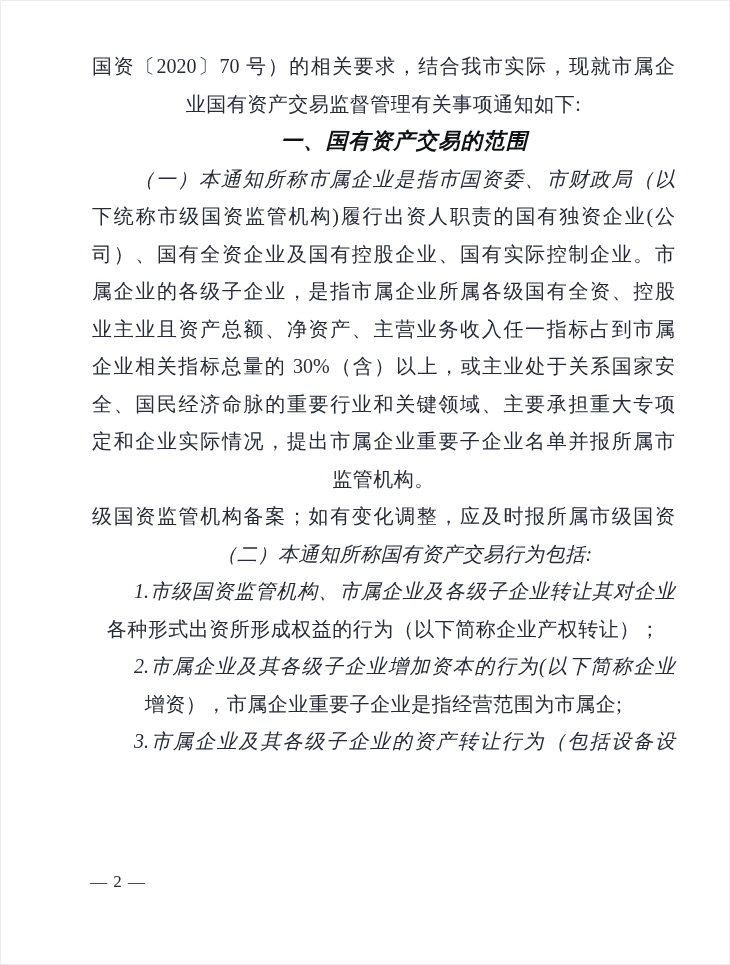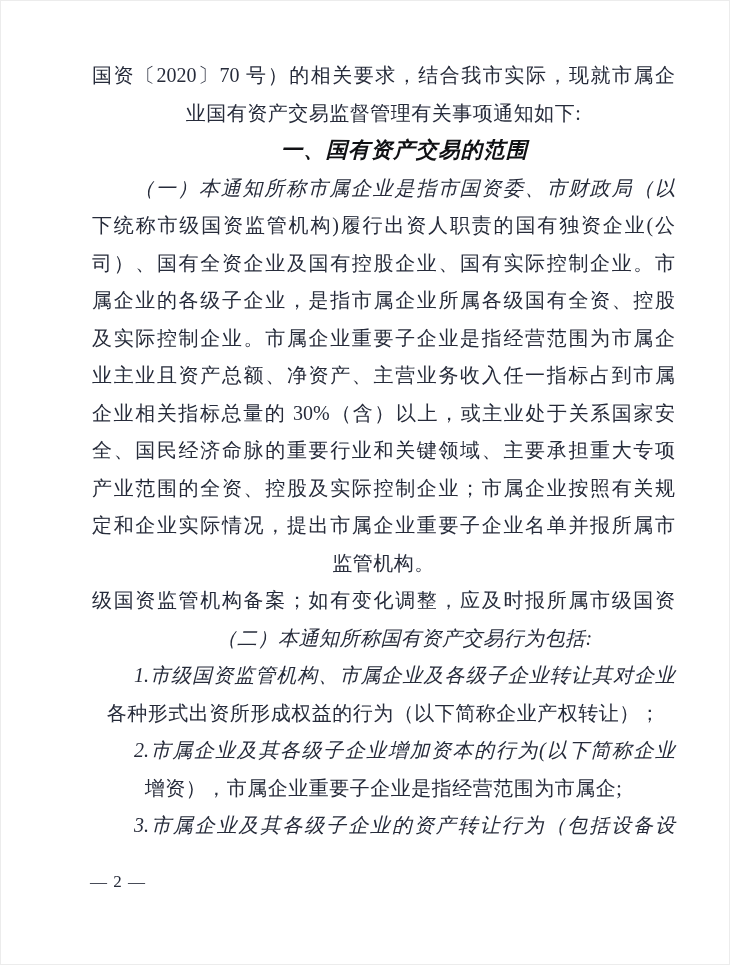--- a/index.html
+++ b/index.html
@@ -15,21 +15,21 @@
     height: 965px;
     background: var(--paper);
     box-shadow: inset 0 0 0 1px #ececec;
     overflow: hidden;
     font-family: "Liberation Serif", "DejaVu Serif", serif;
     color: var(--ink);
   }
   .doc {
     position: absolute;
     left: 92px;
-    top: 57px;
+    top: 48px;
     width: 583px;
   }
   .line {
     height: 37.5px;
     line-height: 37.5px;
     font-size: 20px;
     letter-spacing: 0.5px;
     white-space: nowrap;
     text-align: center;
   }
@@ -66,25 +66,23 @@
 
     <div class="line fill">国资〔2020〕70 号）的相关要求，结合我市实际，现就市属企</div>
     <div class="line">业国有资产交易监督管理有关事项通知如下:</div>
 
     <h2 class="line heading indent">一、国有资产交易的范围</h2>
 
     <div class="line fill indent">（一）本通知所称市属企业是指市国资委、市财政局（以</div>
     <div class="line fill">下统称市级国资监管机构)履行出资人职责的国有独资企业(公</div>
     <div class="line fill">司）、国有全资企业及国有控股企业、国有实际控制企业。市</div>
     <div class="line fill">属企业的各级子企业，是指市属企业所属各级国有全资、控股</div>
-    <div class="line fill">及实际控制企业。市属企业重要子企业是指经营范围为市属企</div>
     <div class="line fill">业主业且资产总额、净资产、主营业务收入任一指标占到市属</div>
     <div class="line fill">企业相关指标总量的 30%（含）以上，或主业处于关系国家安</div>
     <div class="line fill">全、国民经济命脉的重要行业和关键领域、主要承担重大专项</div>
-    <div class="line fill">产业范围的全资、控股及实际控制企业；市属企业按照有关规</div>
     <div class="line fill">定和企业实际情况，提出市属企业重要子企业名单并报所属市</div>
     <div class="line">监管机构。</div>
     <div class="line fill">级国资监管机构备案；如有变化调整，应及时报所属市级国资</div>
 
     <div class="line indent">（二）本通知所称国有资产交易行为包括:</div>
 
     <div class="line fill indent">1.市级国资监管机构、市属企业及各级子企业转让其对企业</div>
     <div class="line">各种形式出资所形成权益的行为（以下简称企业产权转让）；</div>
 
     <div class="line fill indent">2.市属企业及其各级子企业增加资本的行为(以下简称企业</div>

